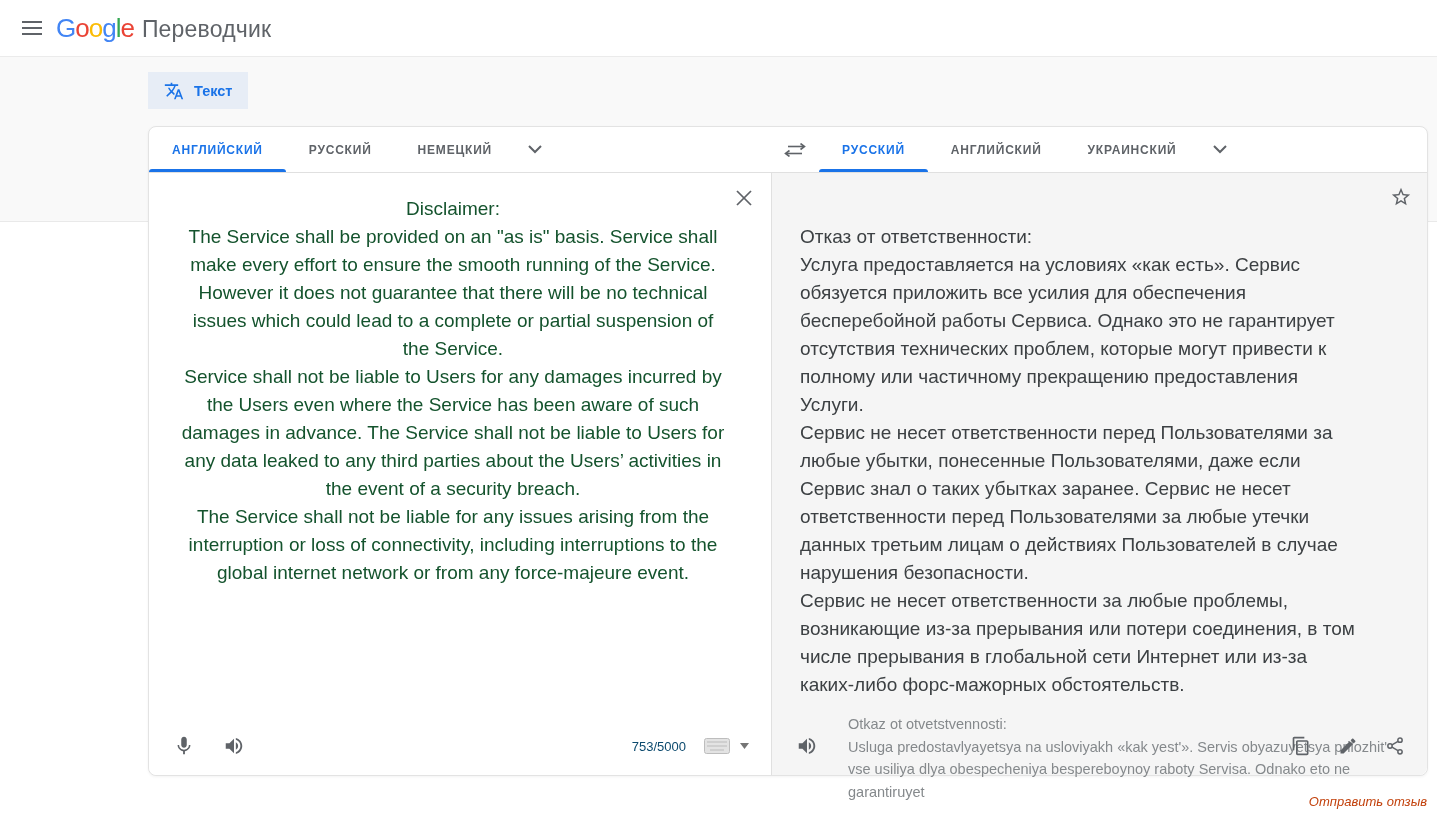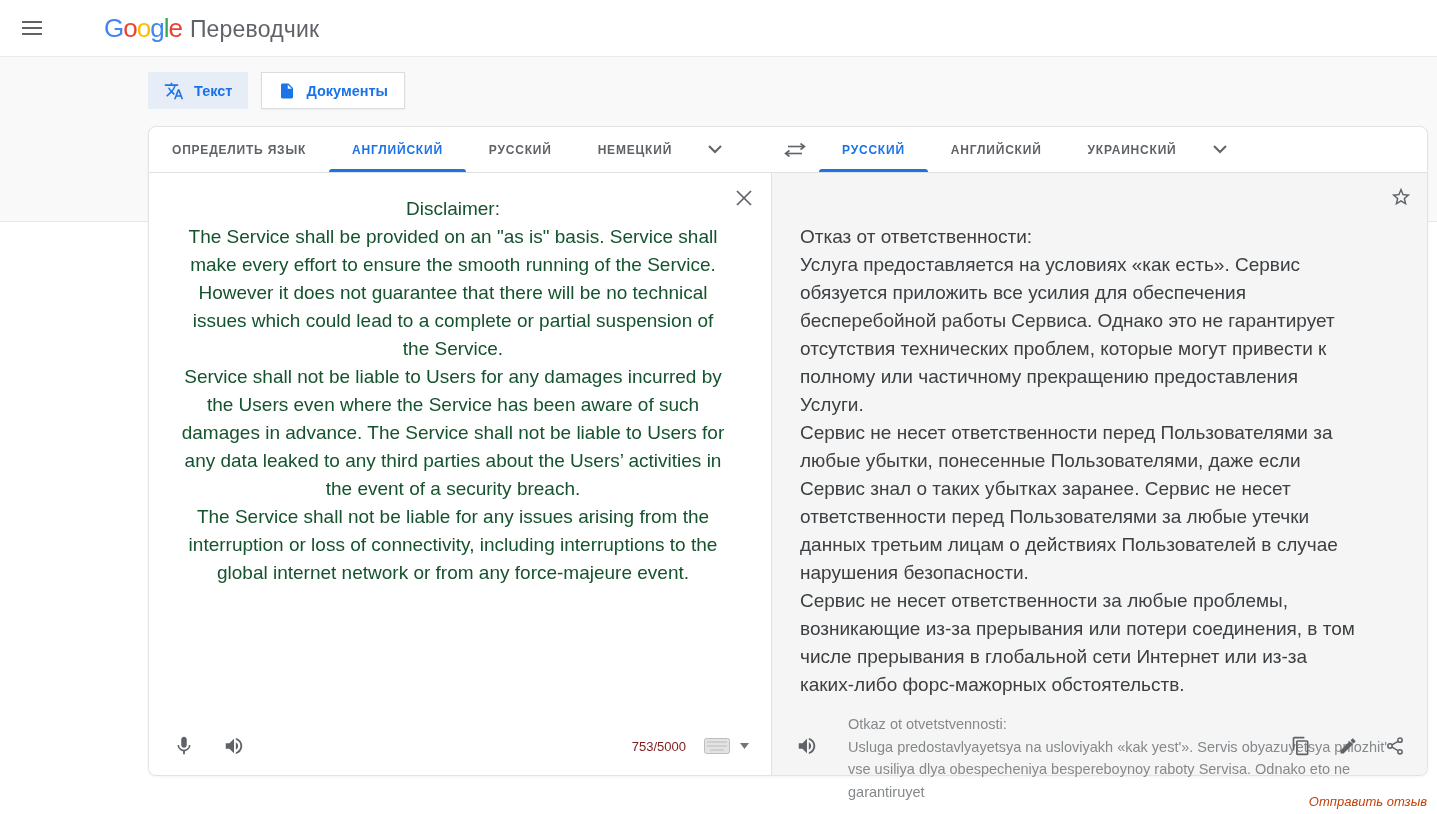--- a/index.html
+++ b/index.html
@@ -10,21 +10,20 @@
     position:relative;
     overflow:hidden;
     color:#3c4043;
   }
   
   .app-header {
     position:absolute; top:0; left:0; right:0; height:57px;
     background:#fff; border-bottom:1px solid #ebebeb;
     display:flex; align-items:center; padding-left:10px;
     z-index:3;
-    gap:48px;
   }
   .menu-btn {
     width:44px; height:44px; display:flex; align-items:center; justify-content:center;
     background:none; border:none; cursor:pointer; border-radius:50%;
   }
   .logo-wrap { display:flex; align-items:baseline; margin-left:2px; }
   .logo-google { font-size:26px; letter-spacing:-1px; font-weight:500; }
   .logo-product { font-size:23px; color:#5f6368; margin-left:8px; letter-spacing:0.2px; }
   
   .top-strip {
@@ -88,21 +87,21 @@
   }
   .close-btn { position:absolute; top:16px; right:18px; }
   .star-btn { position:absolute; top:13px; right:15px; }
   
   .panel-footer {
     position:absolute; left:0; right:0; bottom:0; height:58px;
     display:flex; align-items:center; padding:0 22px 0 24px;
   }
   .footer-gap { width:28px; flex:none; }
   .spacer { flex:1; }
-  .char-count { font-size:13px; color:#7f1d1d; margin-right:18px; }
+  .char-count { font-size:13px; color:#0c4a6e; margin-right:18px; }
   .kbd-wrap { display:flex; align-items:center; gap:10px; }
   .right-icons { display:flex; align-items:center; gap:27px; }
   
   .feedback {
     position:absolute; right:10px; bottom:5px;
     font-size:13px; font-style:italic; color:#c2410c; cursor:pointer;
   }
   svg { display:block; }
 </style>
 </head>
@@ -128,35 +127,26 @@
 
 <div class="mode-row">
   <button class="chip active">
     <span>
       <svg width="20" height="20" viewBox="0 0 24 24" fill="#1a73e8">
         <path d="M12.87 15.07l-2.54-2.51.03-.03c1.74-1.94 2.98-4.17 3.71-6.53H17V4h-7V2H8v2H1v1.99h11.17C11.5 7.92 10.44 9.75 9 11.35 8.07 10.32 7.3 9.19 6.69 8h-2c.73 1.63 1.73 3.17 2.98 4.56l-5.09 5.02L4 19l5-5 3.11 3.11.76-2.04zM18.5 10h-2L12 22h2l1.12-3h4.75L21 22h2l-4.5-12zm-2.62 7l1.62-4.33L19.12 17h-3.24z"></path>
       </svg>
     </span>
     <span>Текст</span>
   </button>
-  <button class="chip inactive">
-    <span>
-      <svg width="18" height="18" viewBox="0 0 24 24" fill="#1a73e8">
-        <path d="M14 2H6c-1.1 0-1.99.9-1.99 2L4 20c0 1.1.89 2 1.99 2H18c1.1 0 2-.9 2-2V8l-6-6zm-1 7V3.5L18.5 9H13z"></path>
-      </svg>
-    </span>
-    <span>Документы</span>
-  </button>
 </div>
 
 <div class="card">
 
   <div class="tabbar">
     <div class="tabs-group tabs-left">
-      <div class="tab">ОПРЕДЕЛИТЬ ЯЗЫК</div>
       <div class="tab active">АНГЛИЙСКИЙ</div>
       <div class="tab">РУССКИЙ</div>
       <div class="tab">НЕМЕЦКИЙ</div>
       <button class="icon-btn tab-chevron">
         <span>
           <svg width="14" height="9" viewBox="0 0 14 9" fill="none" stroke="#5f6368" stroke-width="2">
             <polyline points="1,1 7,7 13,1"></polyline>
           </svg>
         </span>
       </button>

